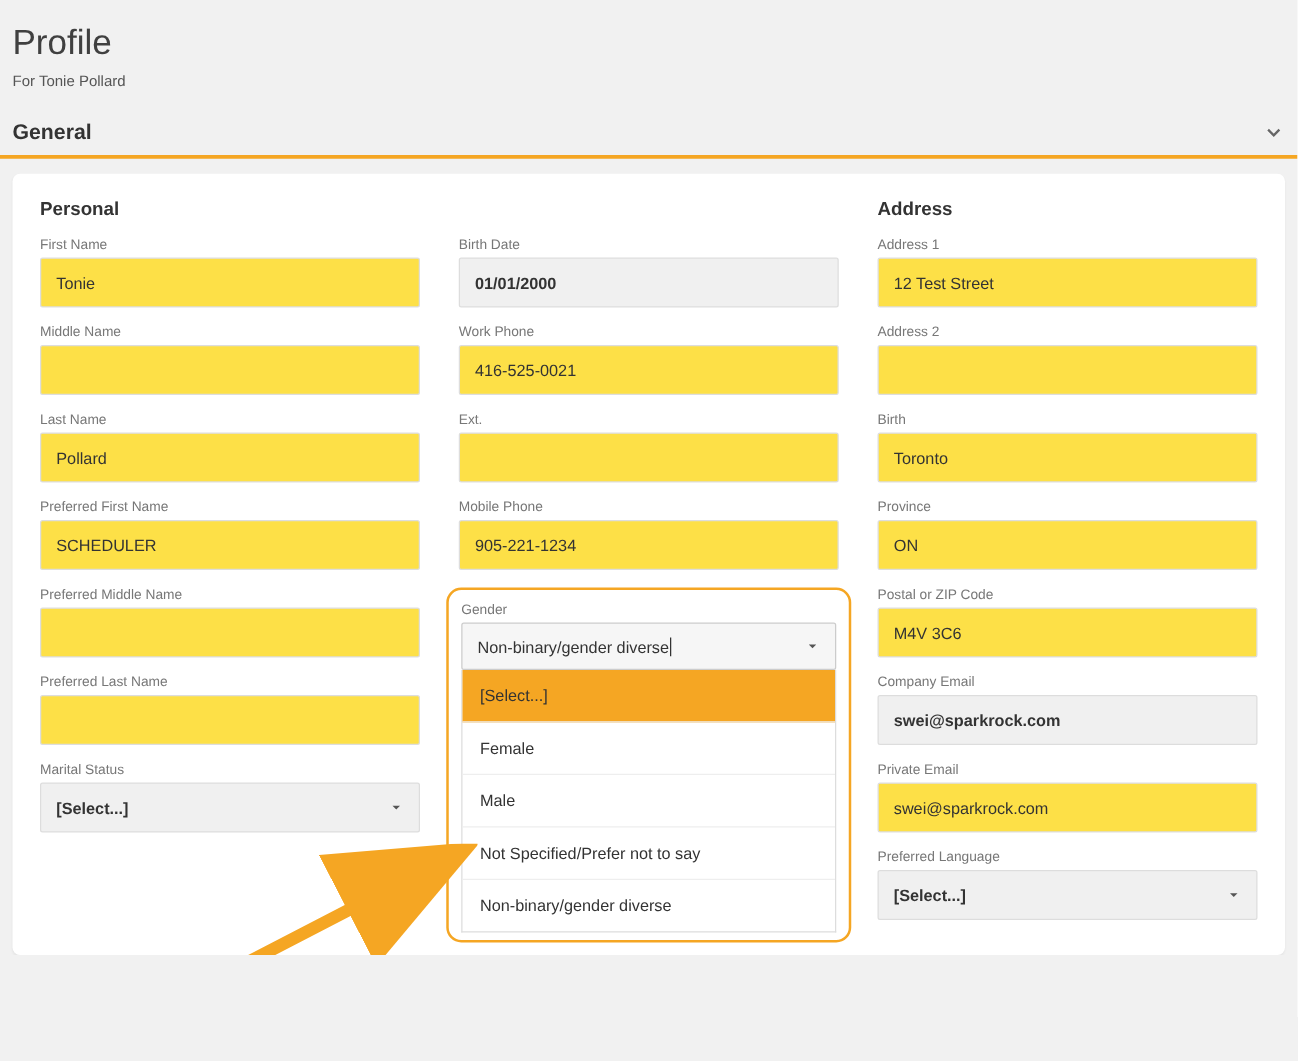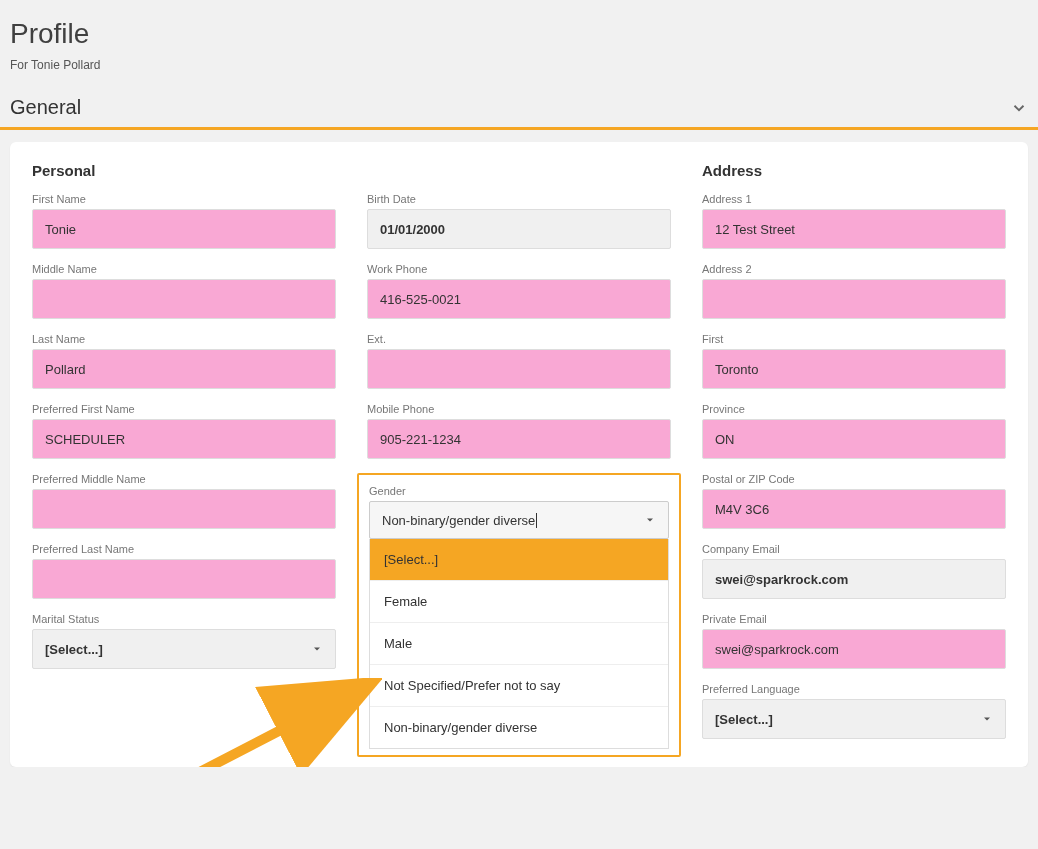--- a/index.html
+++ b/index.html
@@ -25,22 +25,22 @@
     margin-bottom: 18px;
   }
   .section-header {
     display: flex;
     justify-content: space-between;
     align-items: center;
     padding: 6px 10px 8px 10px;
     border-bottom: 3px solid #f5a623;
   }
   .section-title {
-    font-size: 20px;
-    font-weight: 400;
+    font-size: 17px;
+    font-weight: 700;
     color: #333;
   }
   .chev {
     width: 18px;
     height: 18px;
     color: #666;
   }
   .card {
     background: #fff;
     margin: 12px 10px 0 10px;
@@ -72,37 +72,37 @@
     margin-bottom: 4px;
   }
   .input, .select {
     width: 100%;
     height: 40px;
     border: 1px solid #ddd;
     border-radius: 2px;
     padding: 0 12px;
     font-size: 13px;
     color: #333;
-    background: #f9a8d4;
+    background: #fde047;
     display: flex;
     align-items: center;
     justify-content: space-between;
   }
   .input.readonly, .select.readonly {
     background: #f0f0f0;
     font-weight: bold;
   }
   .select svg {
     width: 12px;
     height: 12px;
     color: #555;
   }
   .gender-box {
     border: 2px solid #f5a623;
-    border-radius: 2px;
+    border-radius: 12px;
     padding: 10px 10px 6px 10px;
     margin: 0 -10px -6px -10px;
     position: relative;
   }
   .gender-select {
     width: 100%;
     height: 38px;
     border: 1px solid #ccc;
     background: #f6f6f6;
     padding: 0 12px;
@@ -284,21 +284,21 @@
       </div>
 
       <div class="field">
         <div class="field-label">Address 2</div>
         <div class="input">
             <span></span>
           </div>
       </div>
 
       <div class="field">
-        <div class="field-label">First</div>
+        <div class="field-label">Birth</div>
         <div class="input">
             <span>Toronto</span>
           </div>
       </div>
 
       <div class="field">
         <div class="field-label">Province</div>
         <div class="input">
             <span>ON</span>
           </div>

